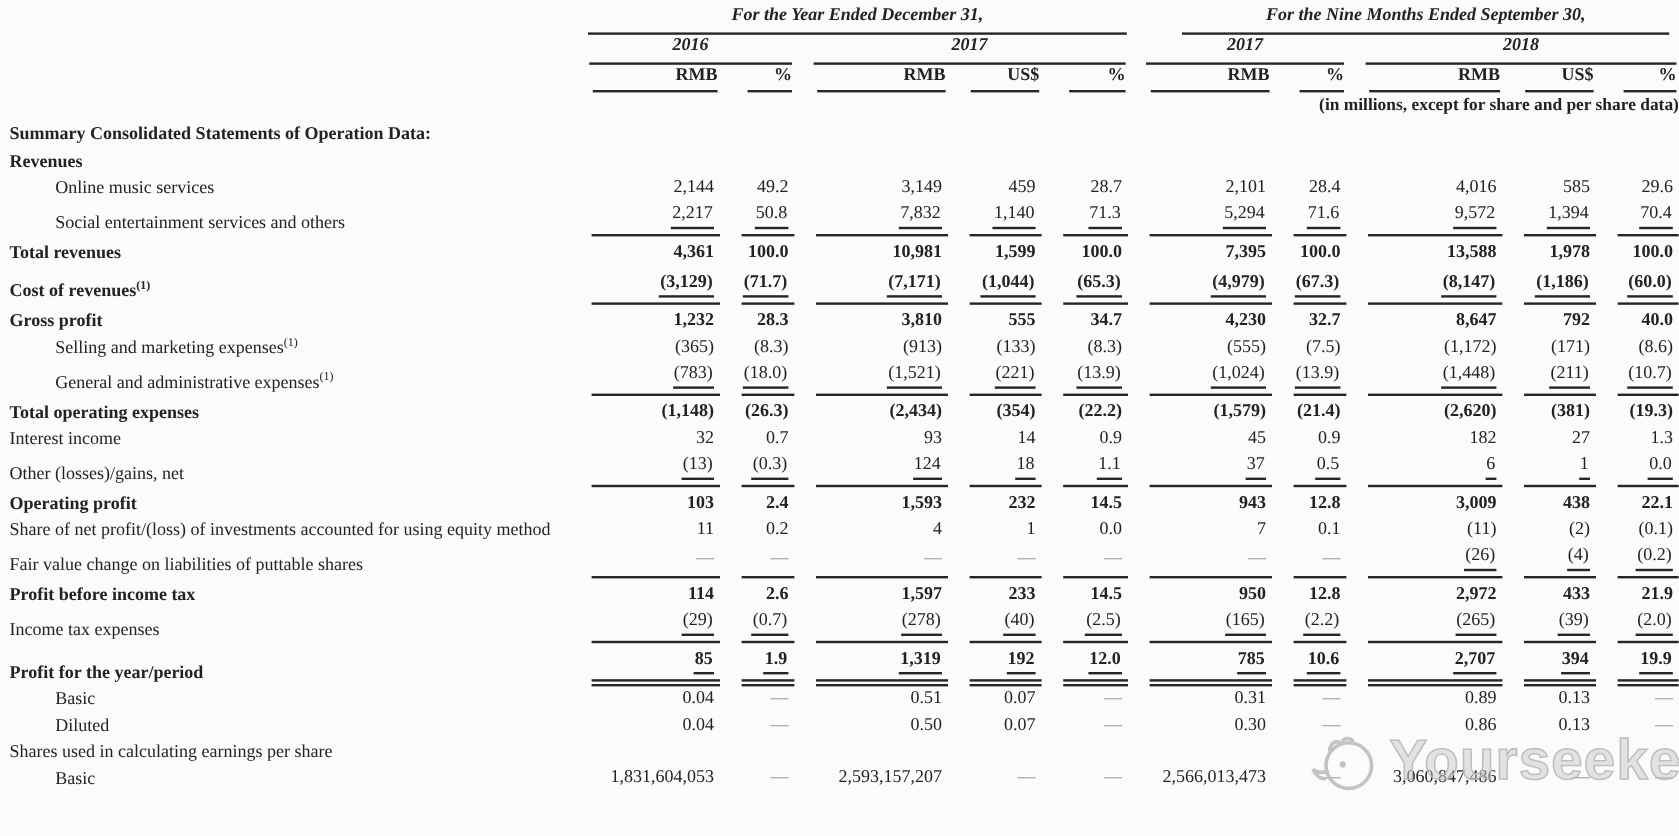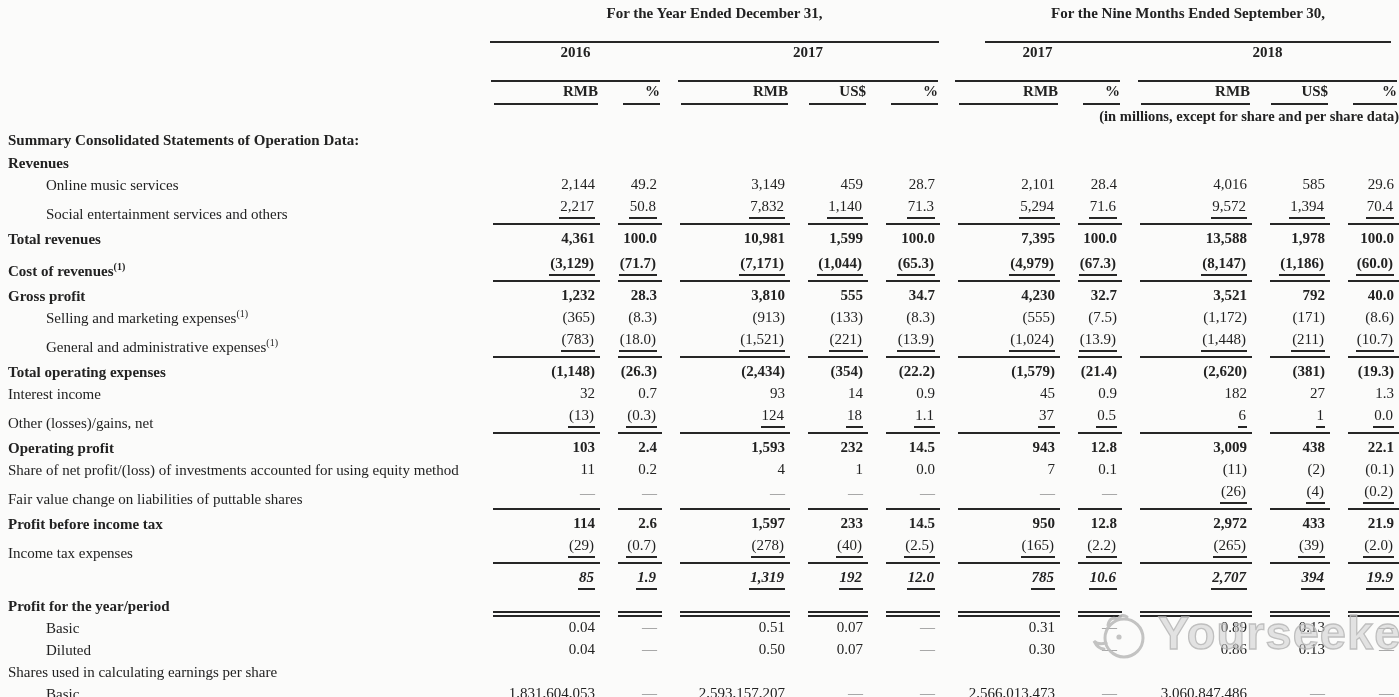--- a/index.html
+++ b/index.html
@@ -14,40 +14,40 @@
   col.c-label{width:475px;}
   col.c1{width:125px;} col.c2{width:62px;}
   col.c3{width:128px;} col.c4{width:78px;} col.c5{width:72px;}
   col.c6{width:120px;} col.c7{width:62px;}
   col.c8{width:130px;} col.c9{width:78px;} col.c10{width:69px;}
 
   th,td{padding:0;font-weight:normal;vertical-align:bottom;}
 
   
   thead th{font-weight:bold;font-size:15px;line-height:19px;}
-  .hl{border-bottom:2px solid #262626;text-align:center;padding-bottom:18px;}
+  .hl{border-bottom:2px solid #262626;text-align:center;padding-bottom:4px;font-style:italic;}
   .grp1 .hl{margin-left:15px;margin-right:1px;}
   .grp2 .hl{margin-left:45px;margin-right:8px;}
   .yr .hl{margin-left:16px;margin-right:2px;}
   .yr.y3 .hl{margin-left:15px;}
   .cl{border-bottom:2px solid #262626;text-align:right;padding-bottom:2px;margin-left:19px;margin-right:2px;}
   th.pct .cl{margin-left:23px;}
   tr.noterow th{font-size:14.5px;line-height:18px;text-align:right;padding:2px 0 3px 0;}
 
   
   tbody td{font-size:15px;line-height:21px;height:22px;}
   td.lab{padding-left:36px;text-indent:-28px;}
   td.lab.ind{padding-left:46px;text-indent:0;}
   td.lab.b{font-weight:bold;}
   sup{font-size:10px;line-height:0;}
   td.num{text-align:right;}
   td.num.b{font-weight:bold;}
   td.num .line{display:block;margin-left:18px;padding:0 5px 1px 0;}
   td.num .line.rule{border-bottom:2px solid #262626;padding-bottom:4px;}
-  td.num .line.dbl{border-bottom:6px double #262626;padding-bottom:21px;font-style:italic;}
+  td.num .line.dbl{border-bottom:6px double #262626;padding-bottom:4px;}
   .u{display:inline-block;border-bottom:2px solid #262626;padding:0 1px 0px 1px;}
   .dash{color:#8d8d8d;}
   tr.tot td{padding-top:3px;}
   tr.sect td{padding-top:1px;}
 
   
   .watermark{
     position:absolute;left:1086px;top:596px;width:300px;height:72px;
     display:flex;align-items:center;pointer-events:none;opacity:.9;
   }
@@ -298,21 +298,21 @@
           <td class="num b">
             <div class="line"><span class="">34.7</span></div>
           </td>
           <td class="num b">
             <div class="line"><span class="">4,230</span></div>
           </td>
           <td class="num b">
             <div class="line"><span class="">32.7</span></div>
           </td>
           <td class="num b">
-            <div class="line"><span class="">3,521</span></div>
+            <div class="line"><span class="">8,647</span></div>
           </td>
           <td class="num b">
             <div class="line"><span class="">792</span></div>
           </td>
           <td class="num b">
             <div class="line"><span class="">40.0</span></div>
           </td>
         </tr>
         <tr>
           <td class="lab ind"><span>Selling and marketing expenses</span><sup>(1)</sup></td>

